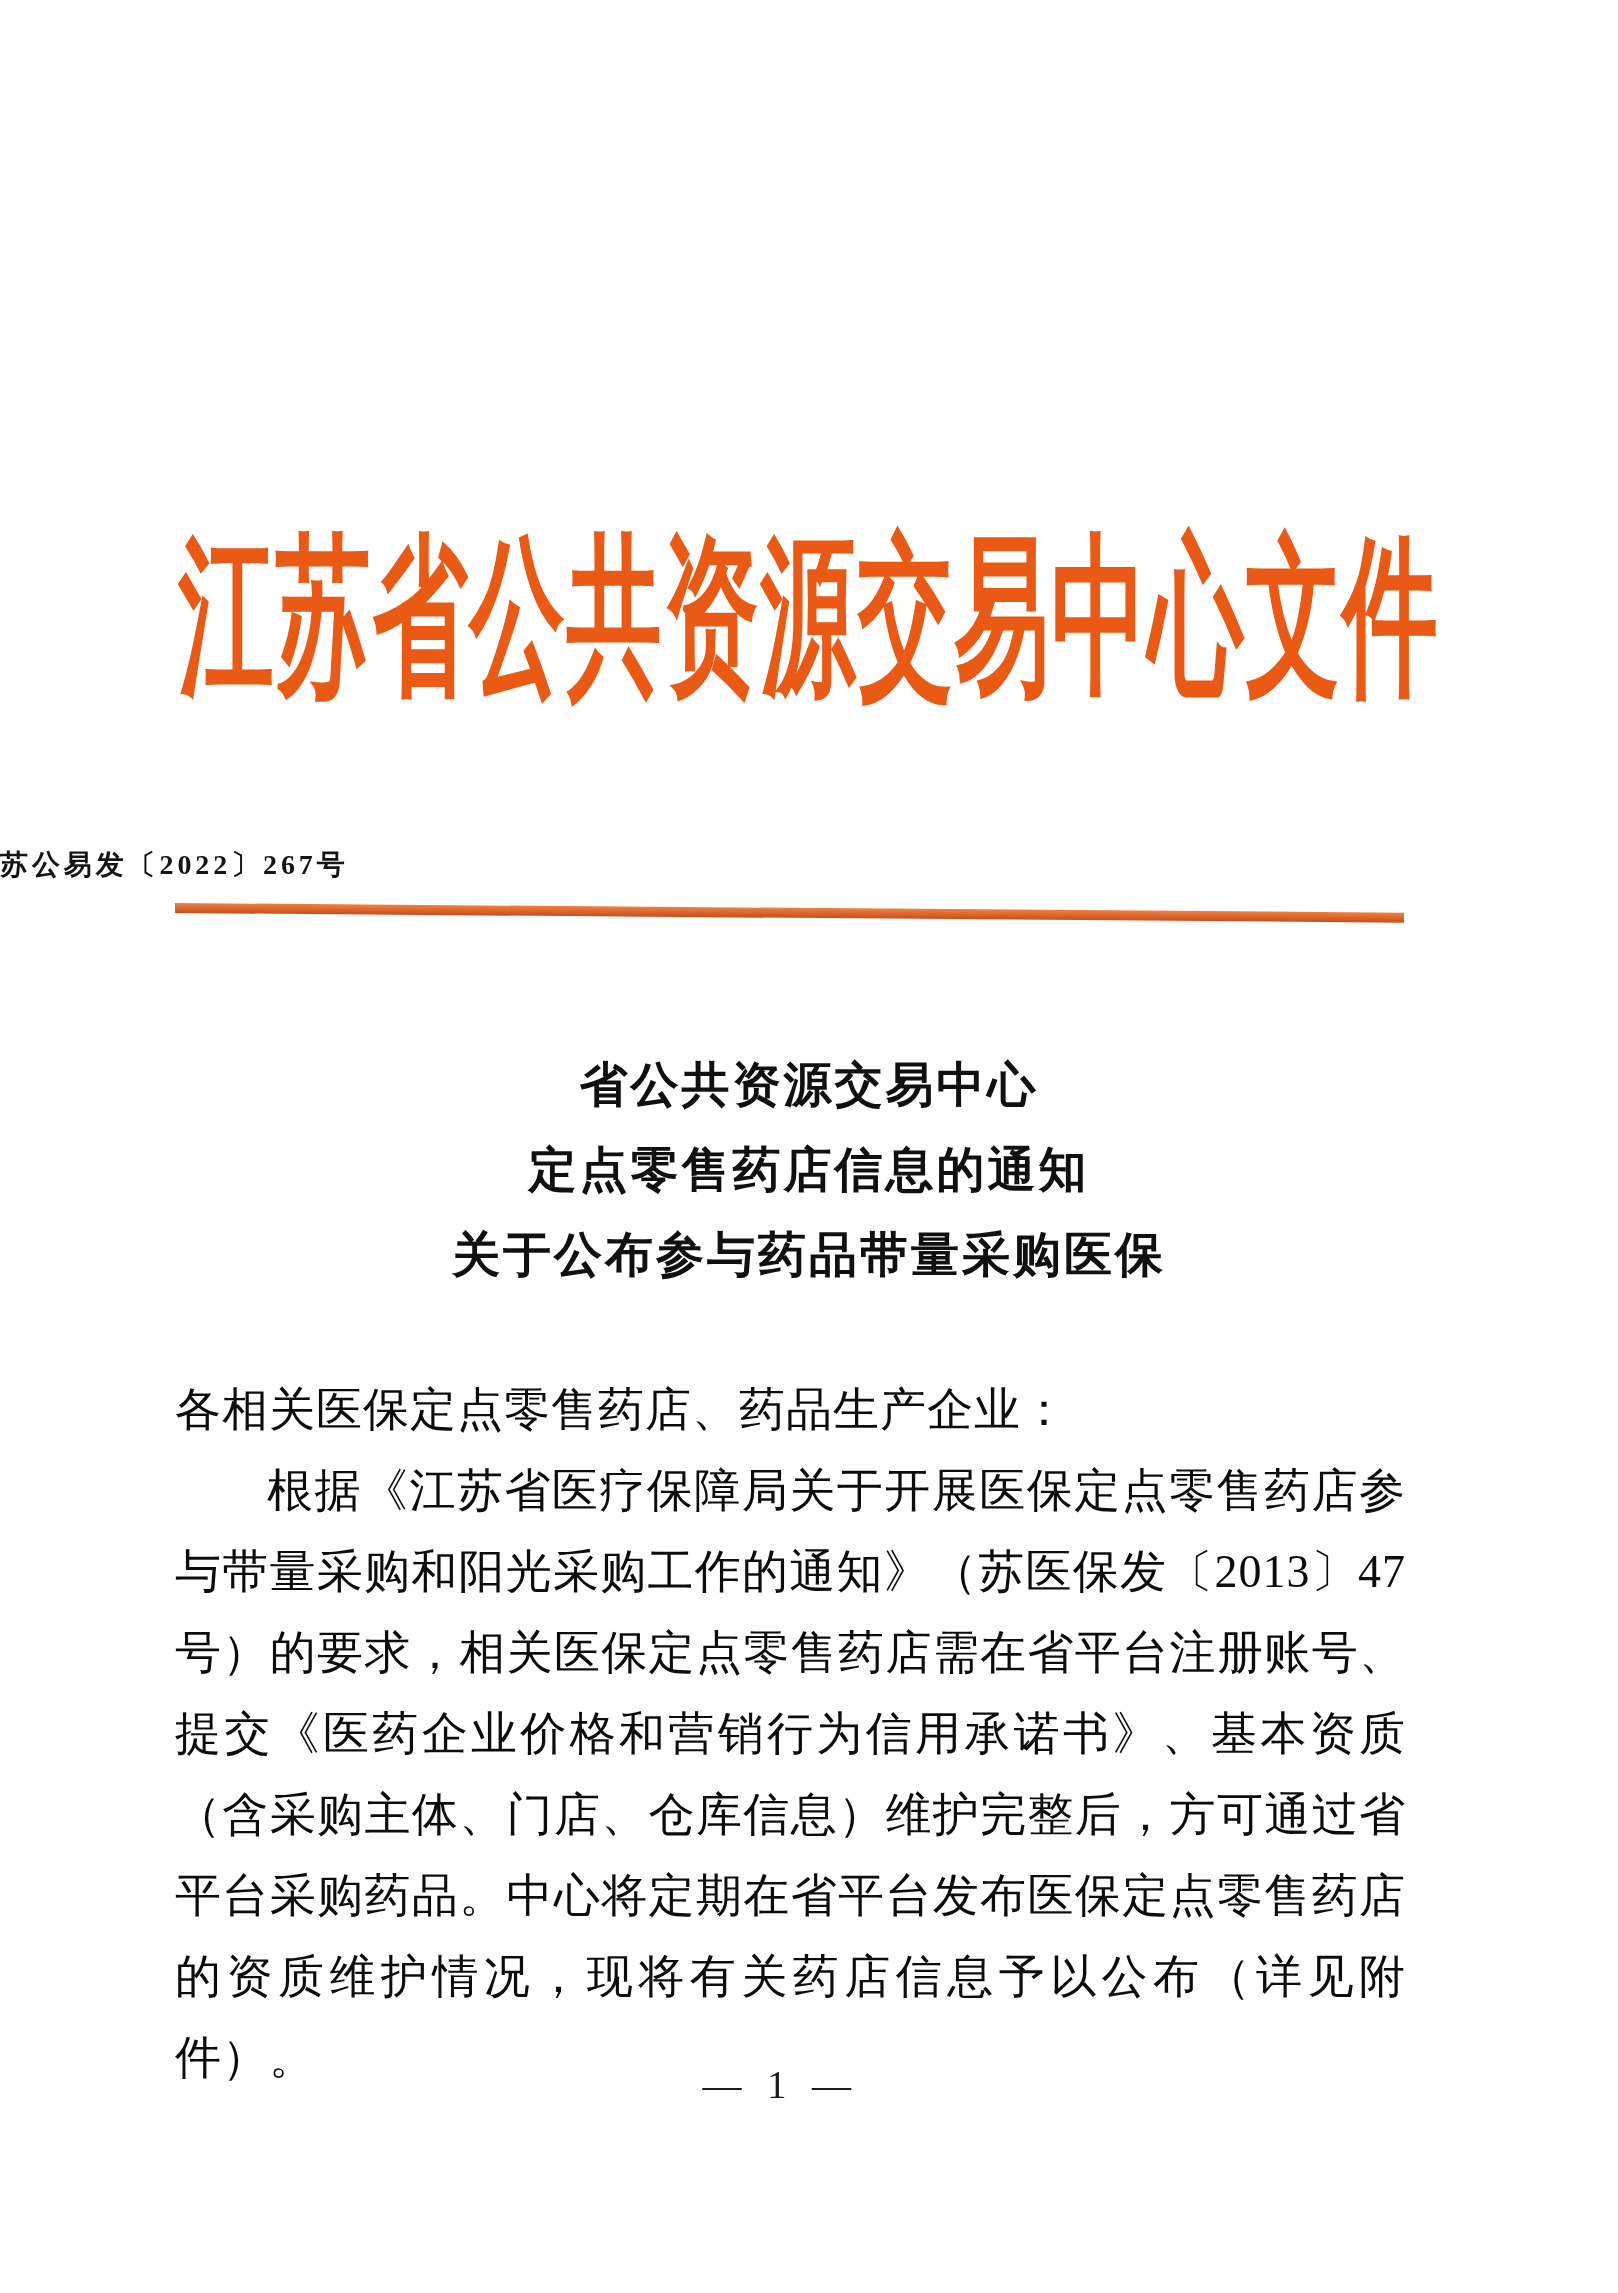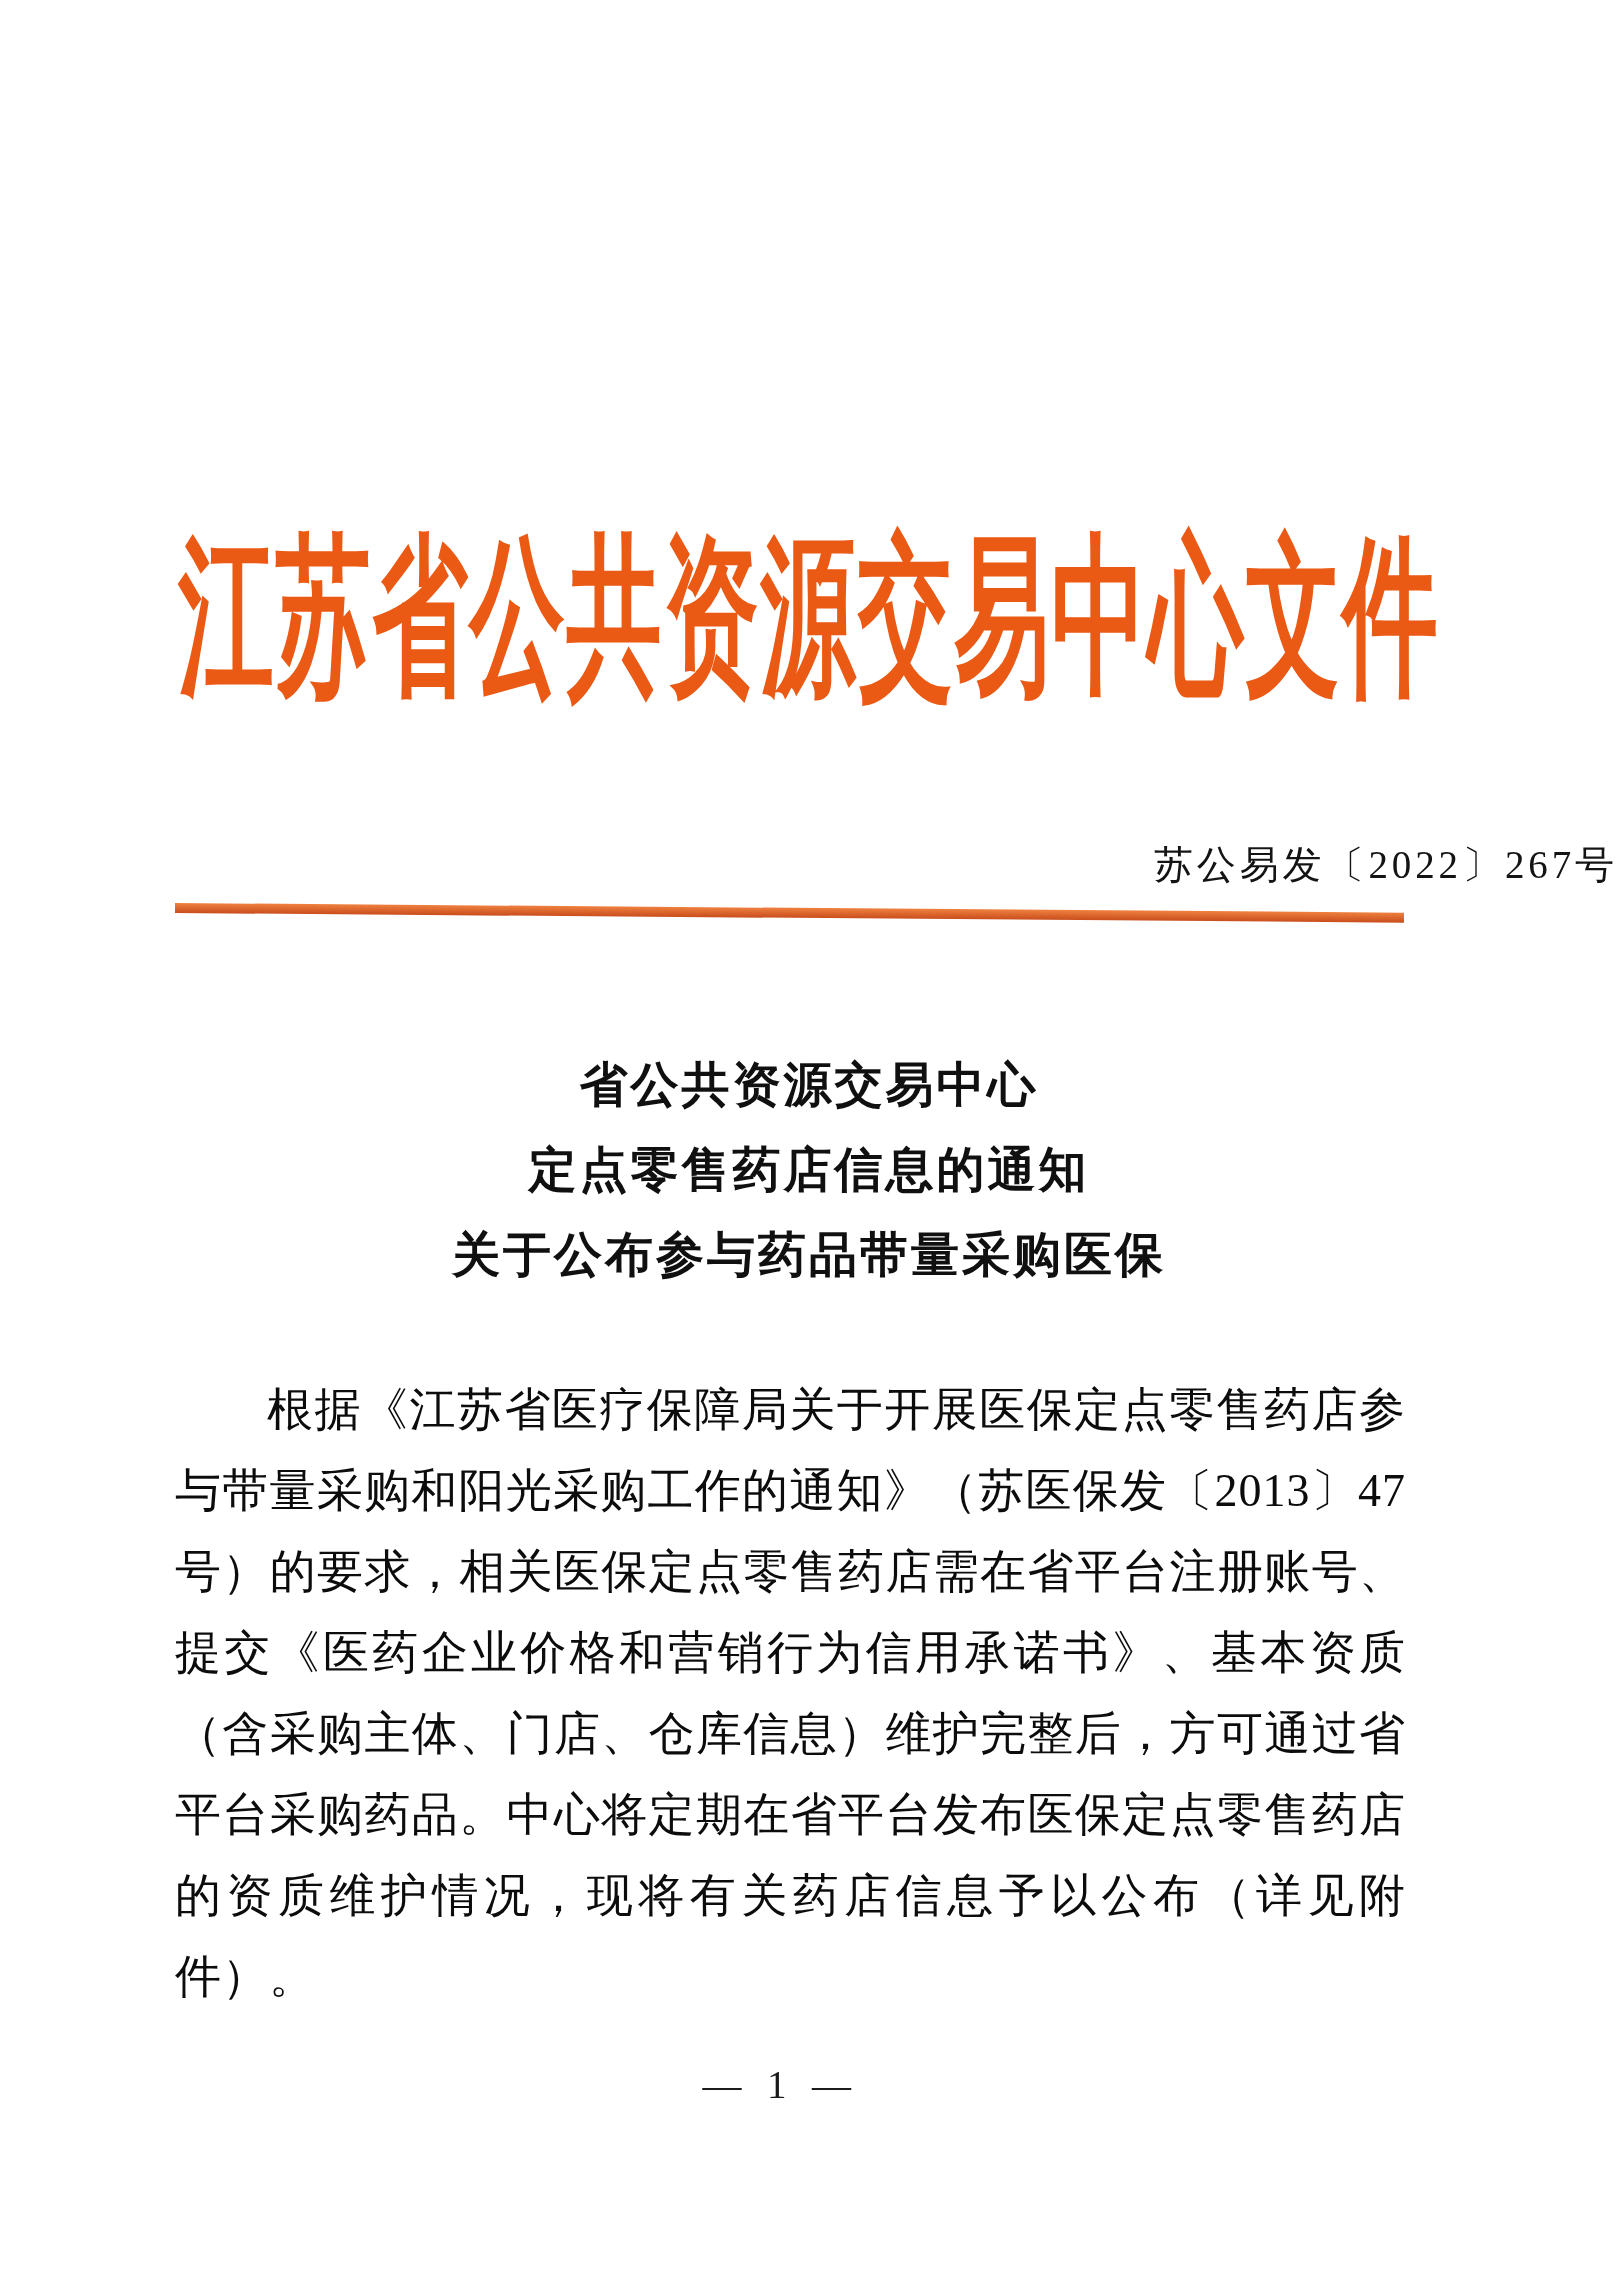--- a/index.html
+++ b/index.html
@@ -33,25 +33,25 @@
     transform: scaleY(1.82);
     transform-origin: top center;
   }
 
   
   .doc-number {
     position: absolute;
     top: 837px;
     left: 0;
     width: 100%;
-    text-align: right;
-    font-size: 39px;
+    text-align: left;
+    font-size: 28px;
     line-height: 55px;
     letter-spacing: 3.9px;
-    font-weight: 400;
+    font-weight: 700;
   }
 
   
   .red-rule {
     position: absolute;
     top: 903px;
     left: 175px;
     width: 1229px;
     height: 9.9px;
     transform: rotate(0.45deg);
@@ -115,19 +115,20 @@
 
   <div class="red-rule" style="background: linear-gradient(rgb(239, 129, 64), rgb(201, 77, 28));"></div>
 
   <div class="doc-title">
     <div>省公共资源交易中心</div>
     <div>定点零售药店信息的通知</div>
     <div>关于公布参与药品带量采购医保</div>
   </div>
 
   <div class="body-block">
+    <p>各相关医保定点零售药店、药品生产企业：</p>
     <p class="indent">根据《江苏省医疗保障局关于开展医保定点零售药店参与带量采购和阳光采购工作的通知》（苏医保发〔2013〕47号）的要求，相关医保定点零售药店需在省平台注册账号、提交《医药企业价格和营销行为信用承诺书》、基本资质（含采购主体、门店、仓库信息）维护完整后，方可通过省平台采购药品。中心将定期在省平台发布医保定点零售药店的资质维护情况，现将有关药店信息予以公布（详见附件）。</p>
   </div>
 
   <div class="page-number">— 1 —</div>
 
 </div>
 
 
 </body></html>

